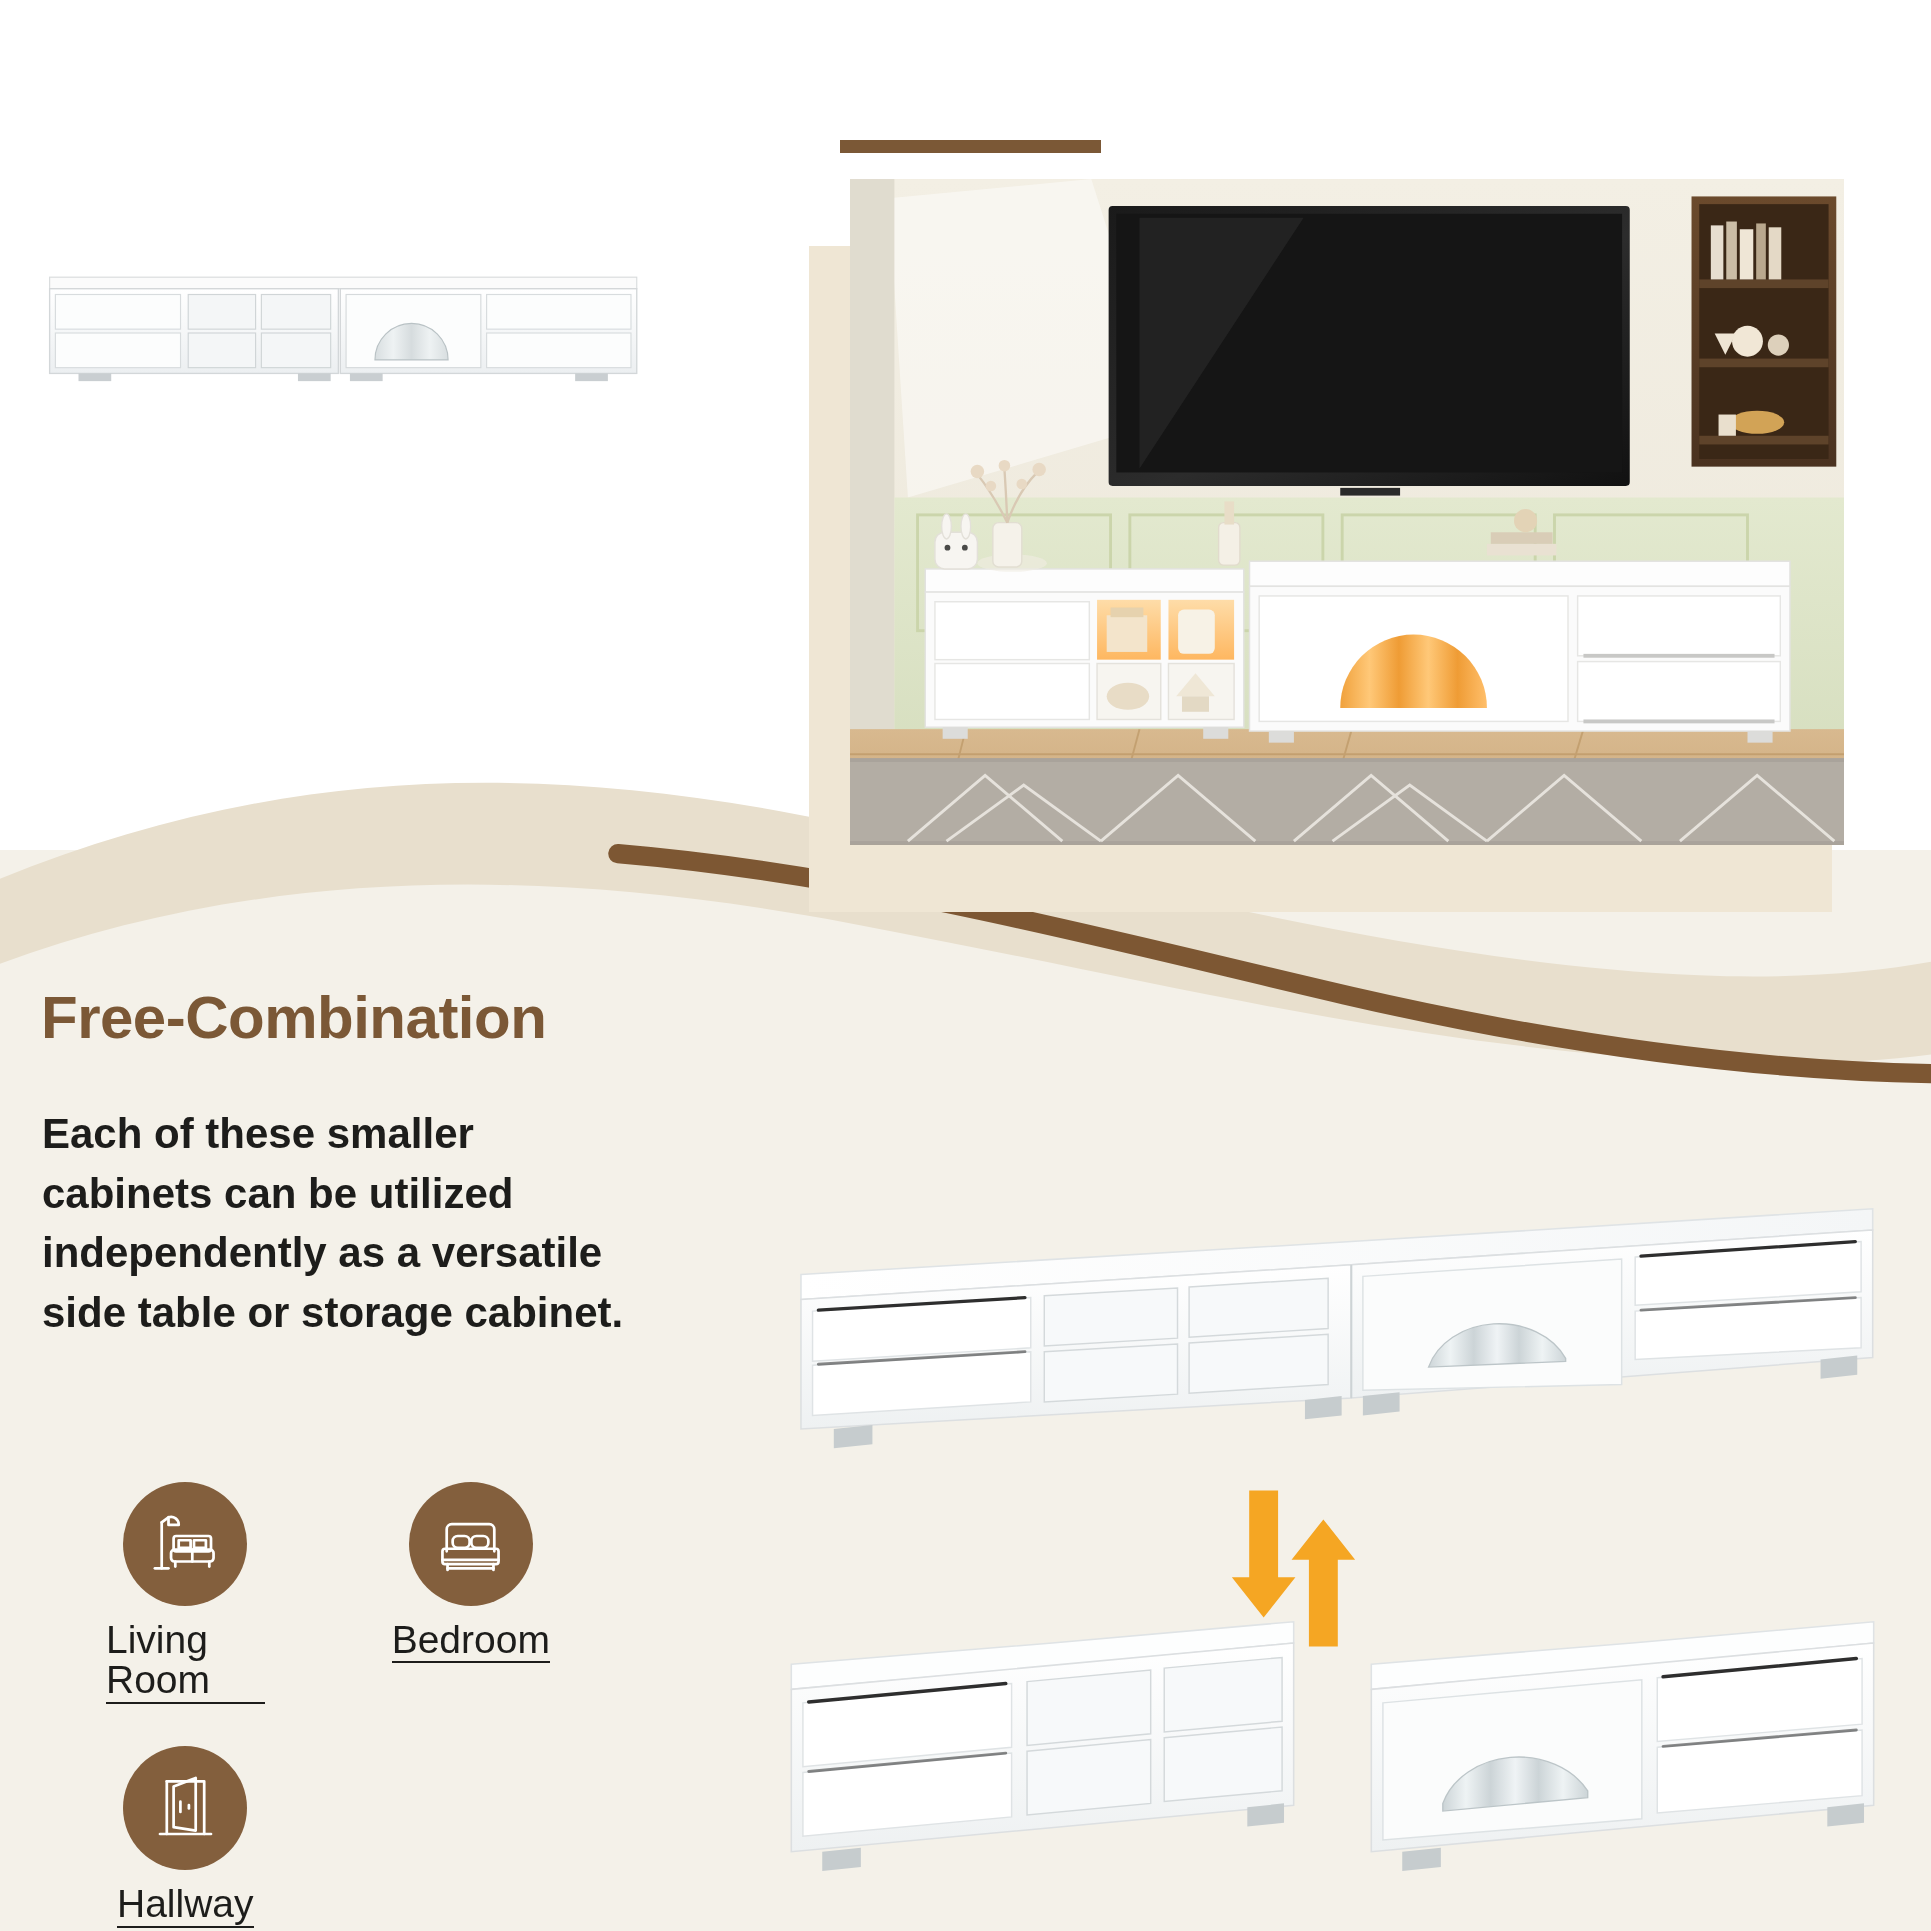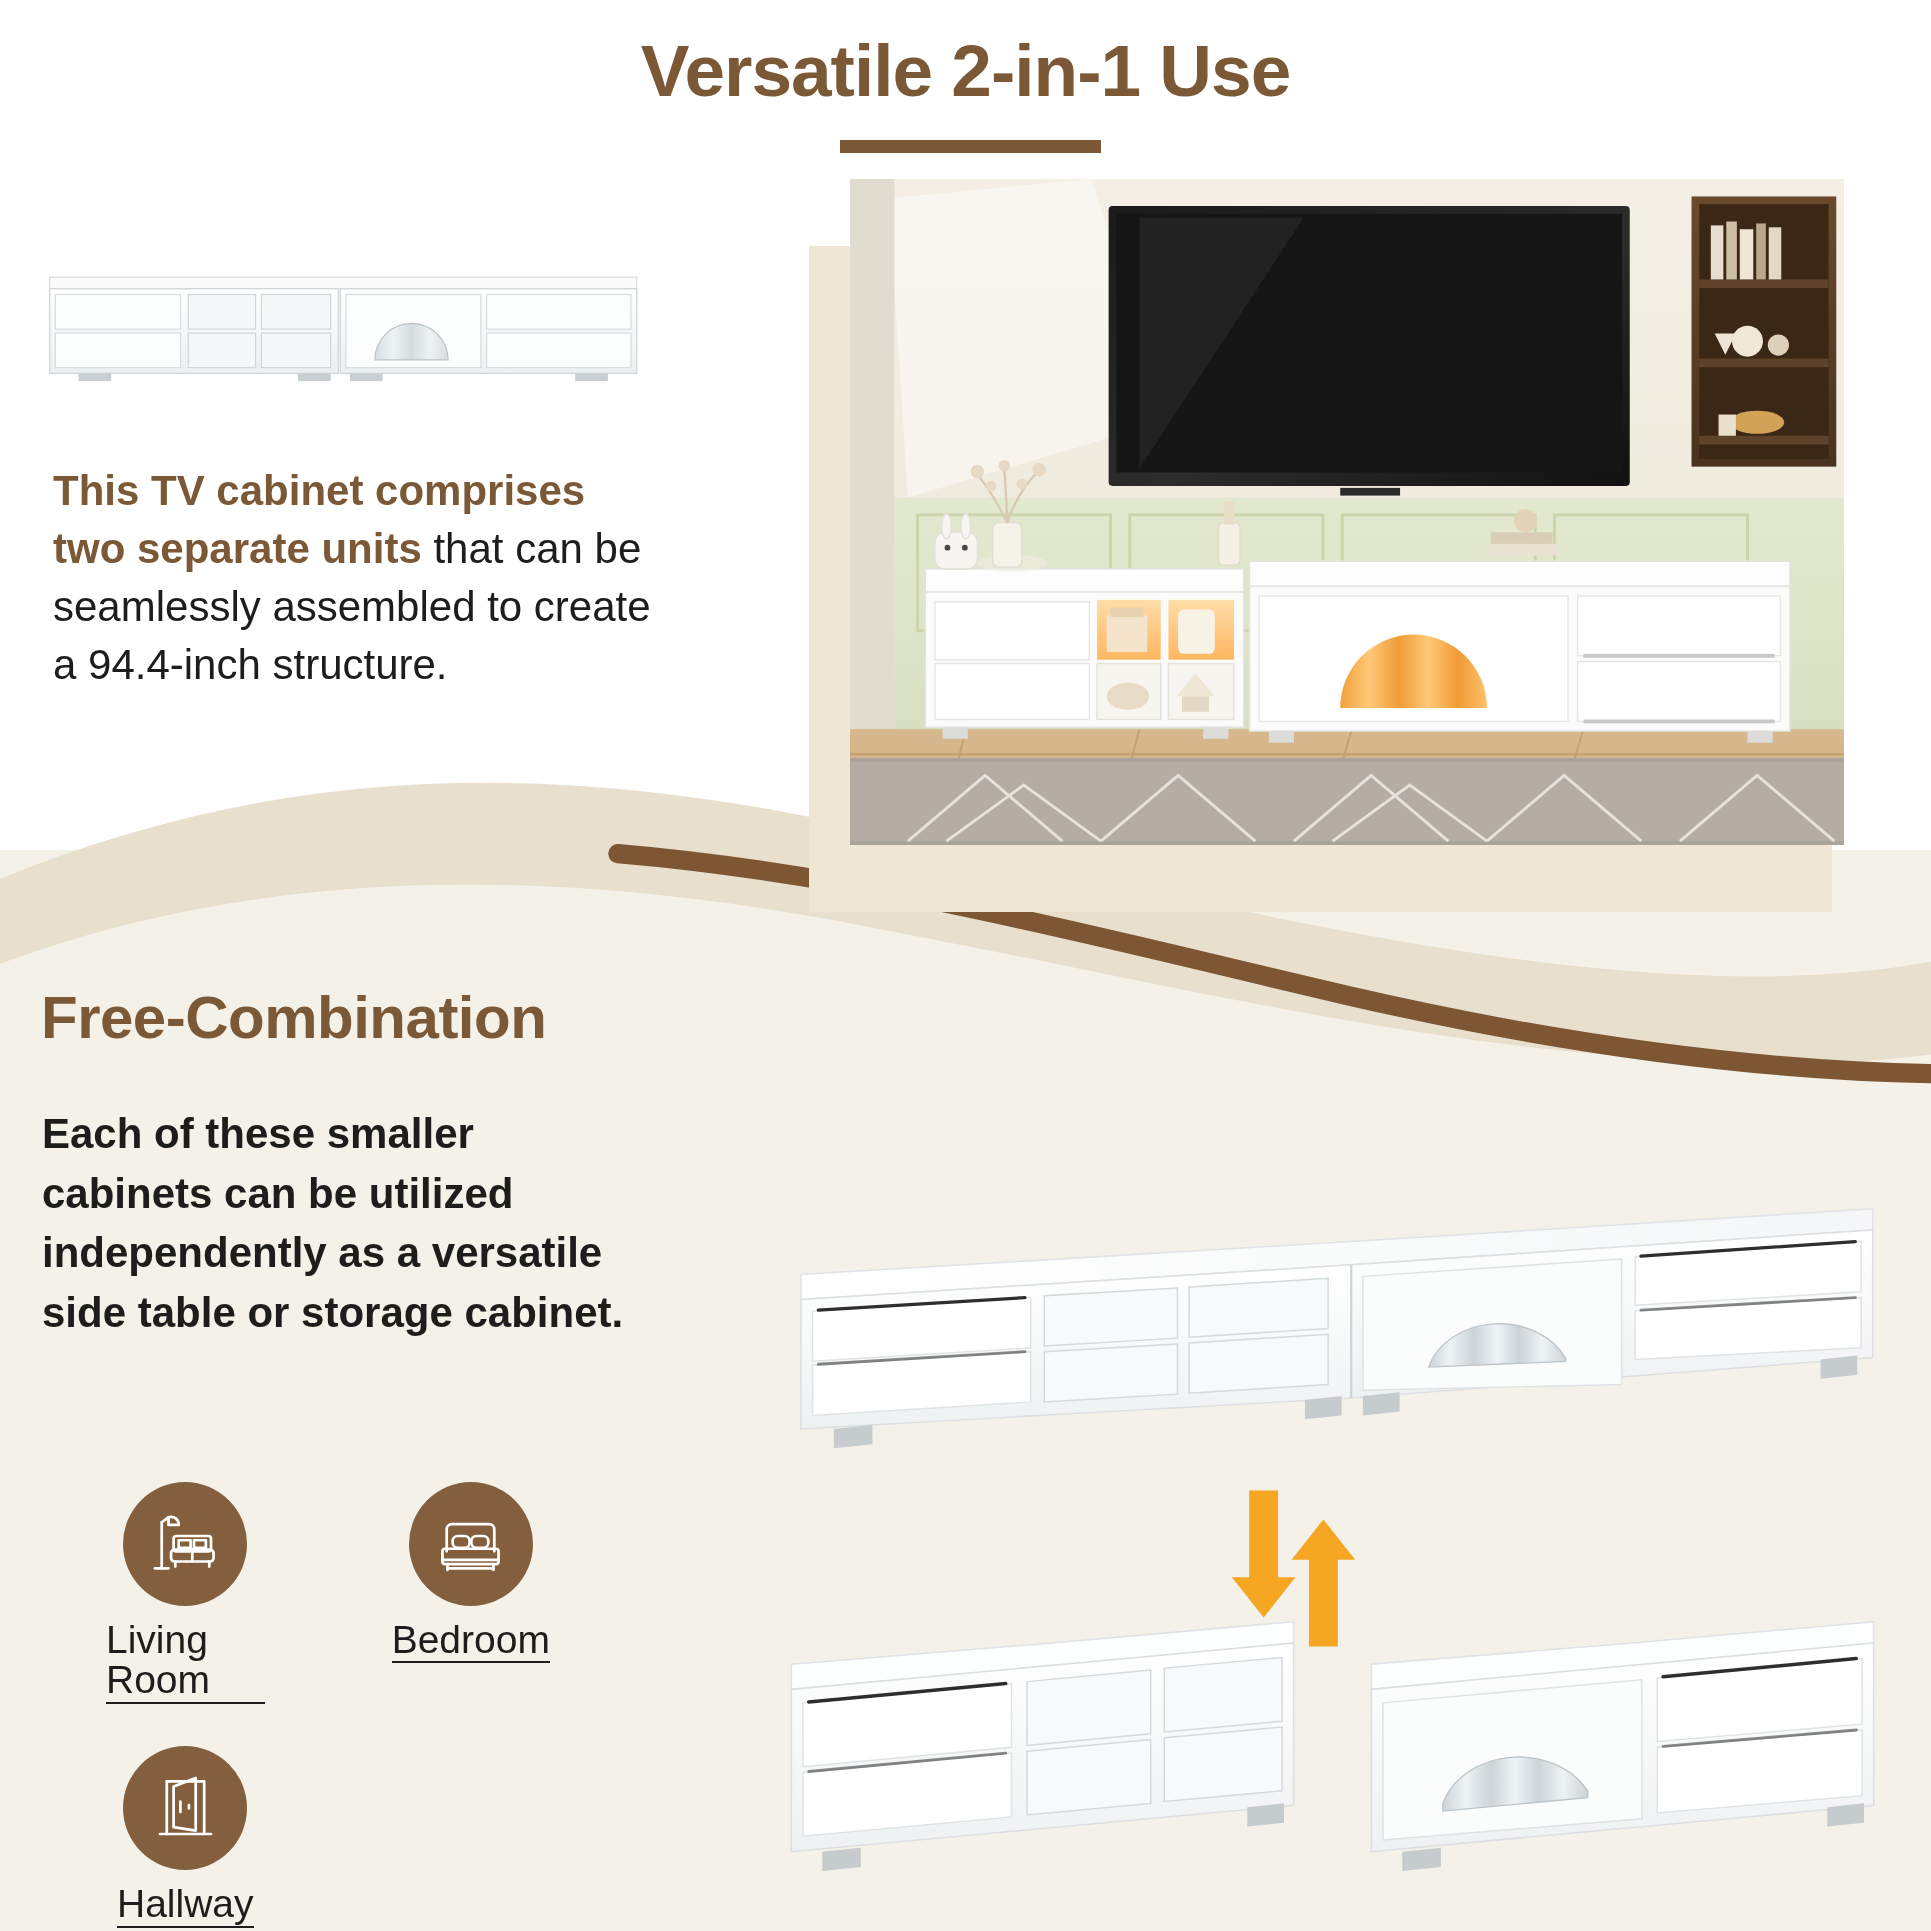--- a/index.html
+++ b/index.html
@@ -91,21 +91,20 @@
 
   <div class="bg-lower"></div>
 
   <svg class="wave-svg" viewBox="0 0 2000 400" preserveAspectRatio="none">
     <path d="M0,150 C260,45 520,20 860,90 C1180,156 1470,238 1760,250 C1850,254 1935,248 2000,236 L2000,400 L0,400 Z" fill="#e8dfcd"></path>
     <path d="M0,238 C240,150 520,128 880,196 C1200,256 1480,330 1790,340 C1870,343 1940,340 2000,332 L2000,400 L0,400 Z" fill="#f4f1e9"></path>
     <path d="M0,146 C260,42 520,18 862,88 C1182,154 1472,236 1762,248 C1852,252 1938,246 2000,234" fill="none" stroke="#8a6239" stroke-width="0"></path>
     <path d="M640,124 C900,146 1150,214 1400,272 C1600,318 1800,348 2000,352" fill="none" stroke="#7d5733" stroke-width="20" stroke-linecap="round"></path>
   </svg>
 
-  <div class="title">Versatile 2-in-1 Use</div>
   <div class="title-underline"></div>
 
   <svg class="render-top" viewBox="0 0 640 160">
     <defs>
       <linearGradient id="wtop" x1="0" y1="0" x2="0" y2="1">
         <stop offset="0%" stop-color="#ffffff"></stop>
           <stop offset="100%" stop-color="#eceff1"></stop>
       </linearGradient>
       <linearGradient id="fluteS" x1="0" y1="0" x2="1" y2="0">
         <stop offset="0%" stop-color="#d8dee0"></stop>
@@ -135,23 +134,20 @@
 
     <rect x="464" y="40" width="150" height="36" fill="#fcfdfd" stroke="#d8dcde" stroke-width="1.2"></rect>
     <rect x="464" y="80" width="150" height="36" fill="#fcfdfd" stroke="#d8dcde" stroke-width="1.2"></rect>
 
     <rect x="40" y="122" width="34" height="8" fill="#c9ced1"></rect>
     <rect x="268" y="122" width="34" height="8" fill="#c9ced1"></rect>
     <rect x="322" y="122" width="34" height="8" fill="#c9ced1"></rect>
     <rect x="556" y="122" width="34" height="8" fill="#c9ced1"></rect>
   </svg>
 
-  <div class="copy-top">
-    <span class="em">This TV cabinet comprises two separate units</span><span> that can be seamlessly assembled to create a 94.4-inch structure.</span>
-  </div>
 
   <div class="photo-frame"></div>
   <div class="photo">
     <svg viewBox="0 0 1030 690" width="994" height="666">
       <defs>
         <linearGradient id="wallg" x1="0" y1="0" x2="0" y2="1">
           <stop offset="0%" stop-color="#f3efe4"></stop>
             <stop offset="100%" stop-color="#ece7da"></stop>
         </linearGradient>
         <linearGradient id="tvg" x1="0" y1="0" x2="1" y2="1">

